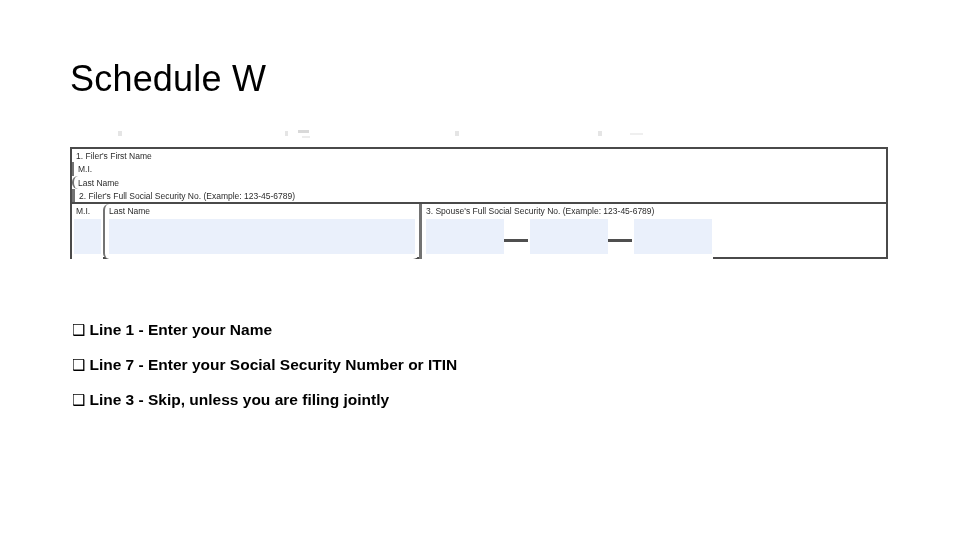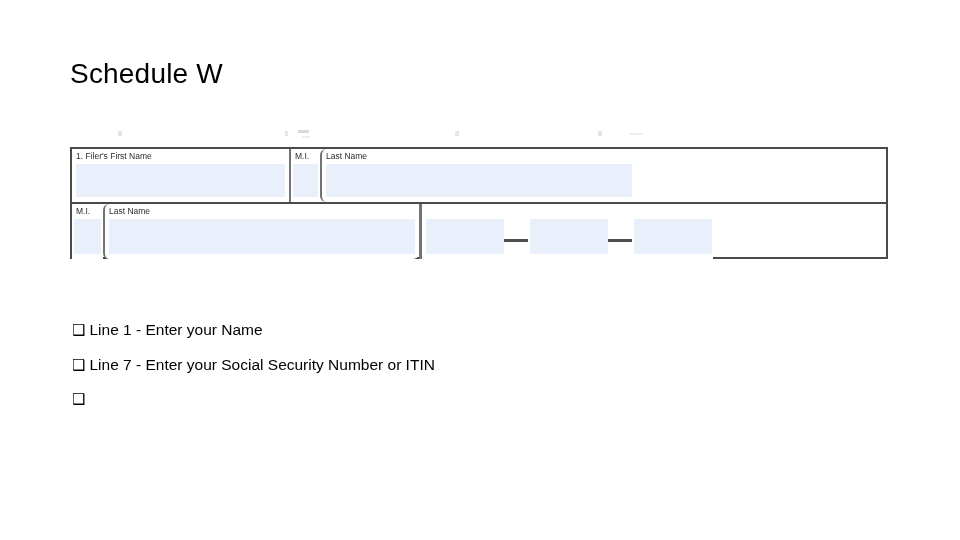--- a/index.html
+++ b/index.html
@@ -14,21 +14,21 @@
     overflow: hidden;
     font-family: "Liberation Sans", sans-serif;
     color: #000000;
   }
 
   
   .slide-title {
     position: absolute;
     left: 70px;
     top: 58px;
-    font-size: 28px;
+    font-size: 36px;
     font-weight: 300;
     letter-spacing: 0.2px;
     color: #000000;
     white-space: nowrap;
   }
 
   
   .form-clip {
     position: absolute;
     left: 70px;
@@ -73,20 +73,21 @@
   }
 
   .form-row {
     position: relative;
     height: 55px;
     box-sizing: border-box;
     display: flex;
   }
   .form-row.row-top {
     border-bottom: 2px solid #4a4a4a;
+    flex-direction: column;
   }
 
   .cell {
     position: relative;
     box-sizing: border-box;
     height: 100%;
     padding: 0;
     background: #ffffff;
   }
   .cell + .cell {
@@ -170,21 +171,21 @@
     line-height: 19px;
     white-space: nowrap;
   }
   .bullet-glyph {
     font-size: 15px;
     line-height: 19px;
     margin-right: 4px;
     color: #000000;
     font-family: "DejaVu Sans", sans-serif;
   }
-  .bullet-text { font-weight: normal; }
+  .bullet-text { font-weight: bold; }
 </style>
 </head>
 <body>
 
 <div class="slide-title">Schedule W</div>
 
 <div class="form-clip">
 
   <div class="ghost-row">
     <span class="ghost-mark g1"></span>
@@ -208,56 +209,68 @@
       <div class="cell cell-mi">
         <div class="cell-label">M.I.</div>
         <div class="field field-mi"></div>
       </div>
 
       <div class="cell cell-last-name">
         <div class="cell-label">Last Name</div>
         <div class="field field-wide"></div>
       </div>
 
-
-    </div>
-
-    <div class="form-row row-bottom">
-
-
-      <div class="cell cell-mi">
-        <div class="cell-label">M.I.</div>
-        <div class="field field-mi"></div>
-      </div>
-
-      <div class="cell cell-last-name">
-        <div class="cell-label">Last Name</div>
-        <div class="field field-wide"></div>
-      </div>
-
       <div class="cell cell-ssn">
+        <div class="cell-label">2. Filer's Full Social Security No. (Example: 123-45-6789)</div>
         <div class="ssn-group">
           <div class="ssn-box b1"></div>
           <div class="ssn-dash d1"></div>
           <div class="ssn-box b2"></div>
           <div class="ssn-dash d2"></div>
           <div class="ssn-box b3"></div>
         </div>
       </div>
 
     </div>
 
+    <div class="form-row row-bottom">
+
+
+      <div class="cell cell-mi">
+        <div class="cell-label">M.I.</div>
+        <div class="field field-mi"></div>
+      </div>
+
+      <div class="cell cell-last-name">
+        <div class="cell-label">Last Name</div>
+        <div class="field field-wide"></div>
+      </div>
+
+      <div class="cell cell-ssn">
+        <div class="cell-label">3. Spouse's Full Social Security No. (Example: 123-45-6789)</div>
+        <div class="ssn-group">
+          <div class="ssn-box b1"></div>
+          <div class="ssn-dash d1"></div>
+          <div class="ssn-box b2"></div>
+          <div class="ssn-dash d2"></div>
+          <div class="ssn-box b3"></div>
+        </div>
+      </div>
+
+    </div>
+
   </div>
 </div>
 
 <div class="bullet-list">
   <div class="bullet-item">
     <span class="bullet-glyph">❑</span>
     <span class="bullet-text">Line 1 - Enter your Name</span>
   </div>
   <div class="bullet-item">
     <span class="bullet-glyph">❑</span>
     <span class="bullet-text">Line 7 - Enter your Social Security Number or ITIN</span>
   </div>
   <div class="bullet-item">
     <span class="bullet-glyph">❑</span>
+    <span class="bullet-text">Line 3  - Skip, unless you are filing jointly</span>
   </div>
 </div>
 
 </body></html>

